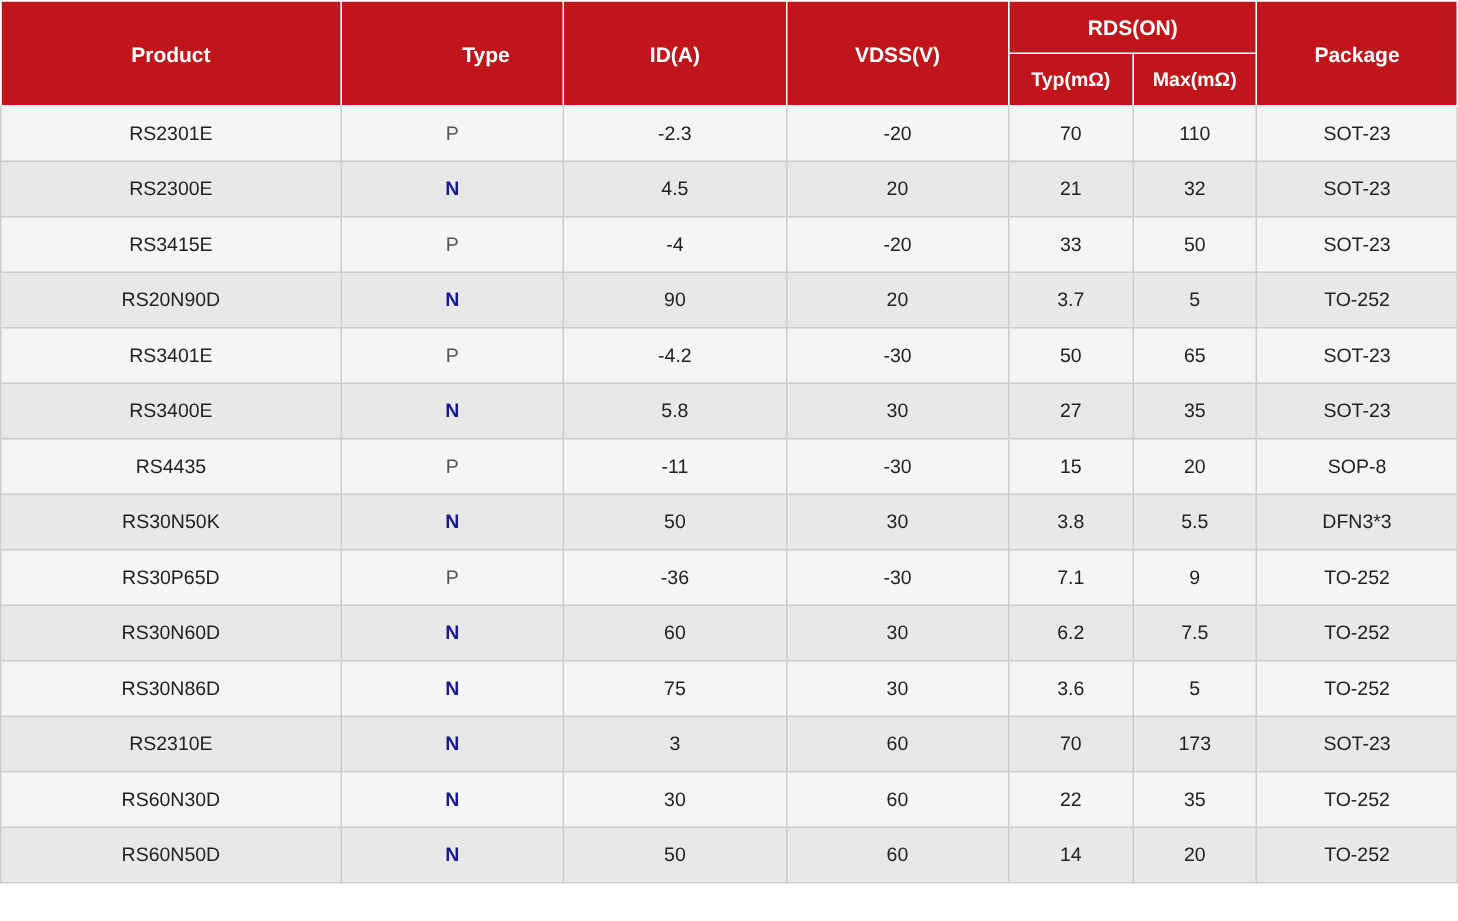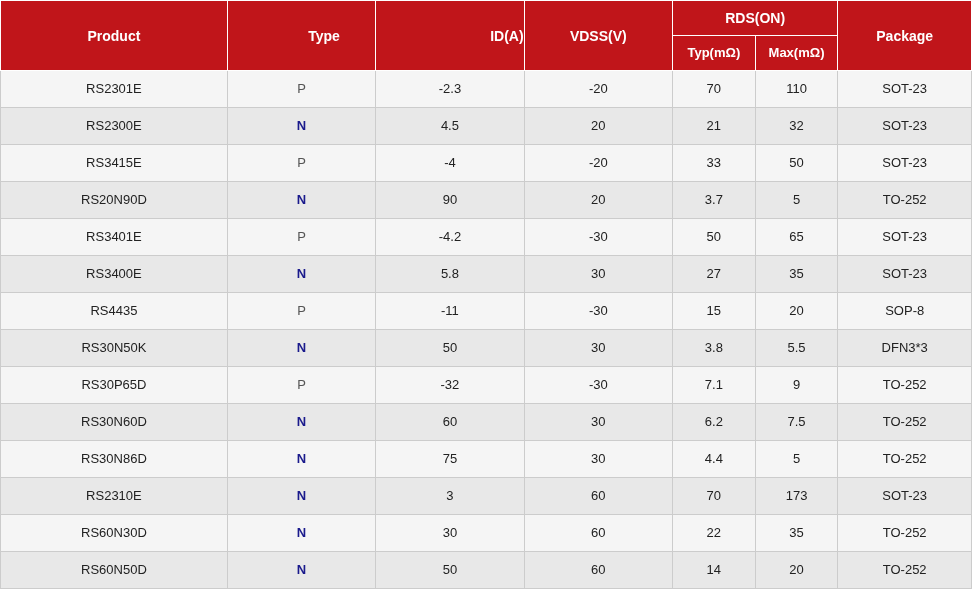--- a/index.html
+++ b/index.html
@@ -42,21 +42,21 @@
       color: #222;
     }
     .data-row:nth-child(odd) td {
       background-color: #f5f5f5;
     }
     .data-row:nth-child(even) td {
       background-color: #e8e8e8;
     }
     .col-product { width: 214px; }
     .col-type    { width: 140px; padding-left: 45px; }
-    .col-id      { width: 140px; text-align: right; }
+    .col-id      { width: 140px; }
     .col-vdss    { width: 140px; }
     .col-typ     { width: 156px; }
     .col-max     { width: 156px; }
     .col-package { width: 126px; }
     .type-n { color: #1a1a8c; font-weight: bold; }
     .type-p { color: #555; }
   </style>
 </head>
 <body>
 
@@ -144,41 +144,41 @@
     <td><span class="type-n">N</span></td>
     <td>50</td>
     <td>30</td>
     <td>3.8</td>
     <td>5.5</td>
     <td>DFN3*3</td>
   </tr>
       <tr class="data-row">
     <td>RS30P65D</td>
     <td><span class="type-p">P</span></td>
-    <td>-32</td>
+    <td>-36</td>
     <td>-30</td>
     <td>7.1</td>
     <td>9</td>
     <td>TO-252</td>
   </tr>
       <tr class="data-row">
     <td>RS30N60D</td>
     <td><span class="type-n">N</span></td>
     <td>60</td>
     <td>30</td>
     <td>6.2</td>
     <td>7.5</td>
     <td>TO-252</td>
   </tr>
       <tr class="data-row">
     <td>RS30N86D</td>
     <td><span class="type-n">N</span></td>
     <td>75</td>
     <td>30</td>
-    <td>4.4</td>
+    <td>3.6</td>
     <td>5</td>
     <td>TO-252</td>
   </tr>
       <tr class="data-row">
     <td>RS2310E</td>
     <td><span class="type-n">N</span></td>
     <td>3</td>
     <td>60</td>
     <td>70</td>
     <td>173</td>

